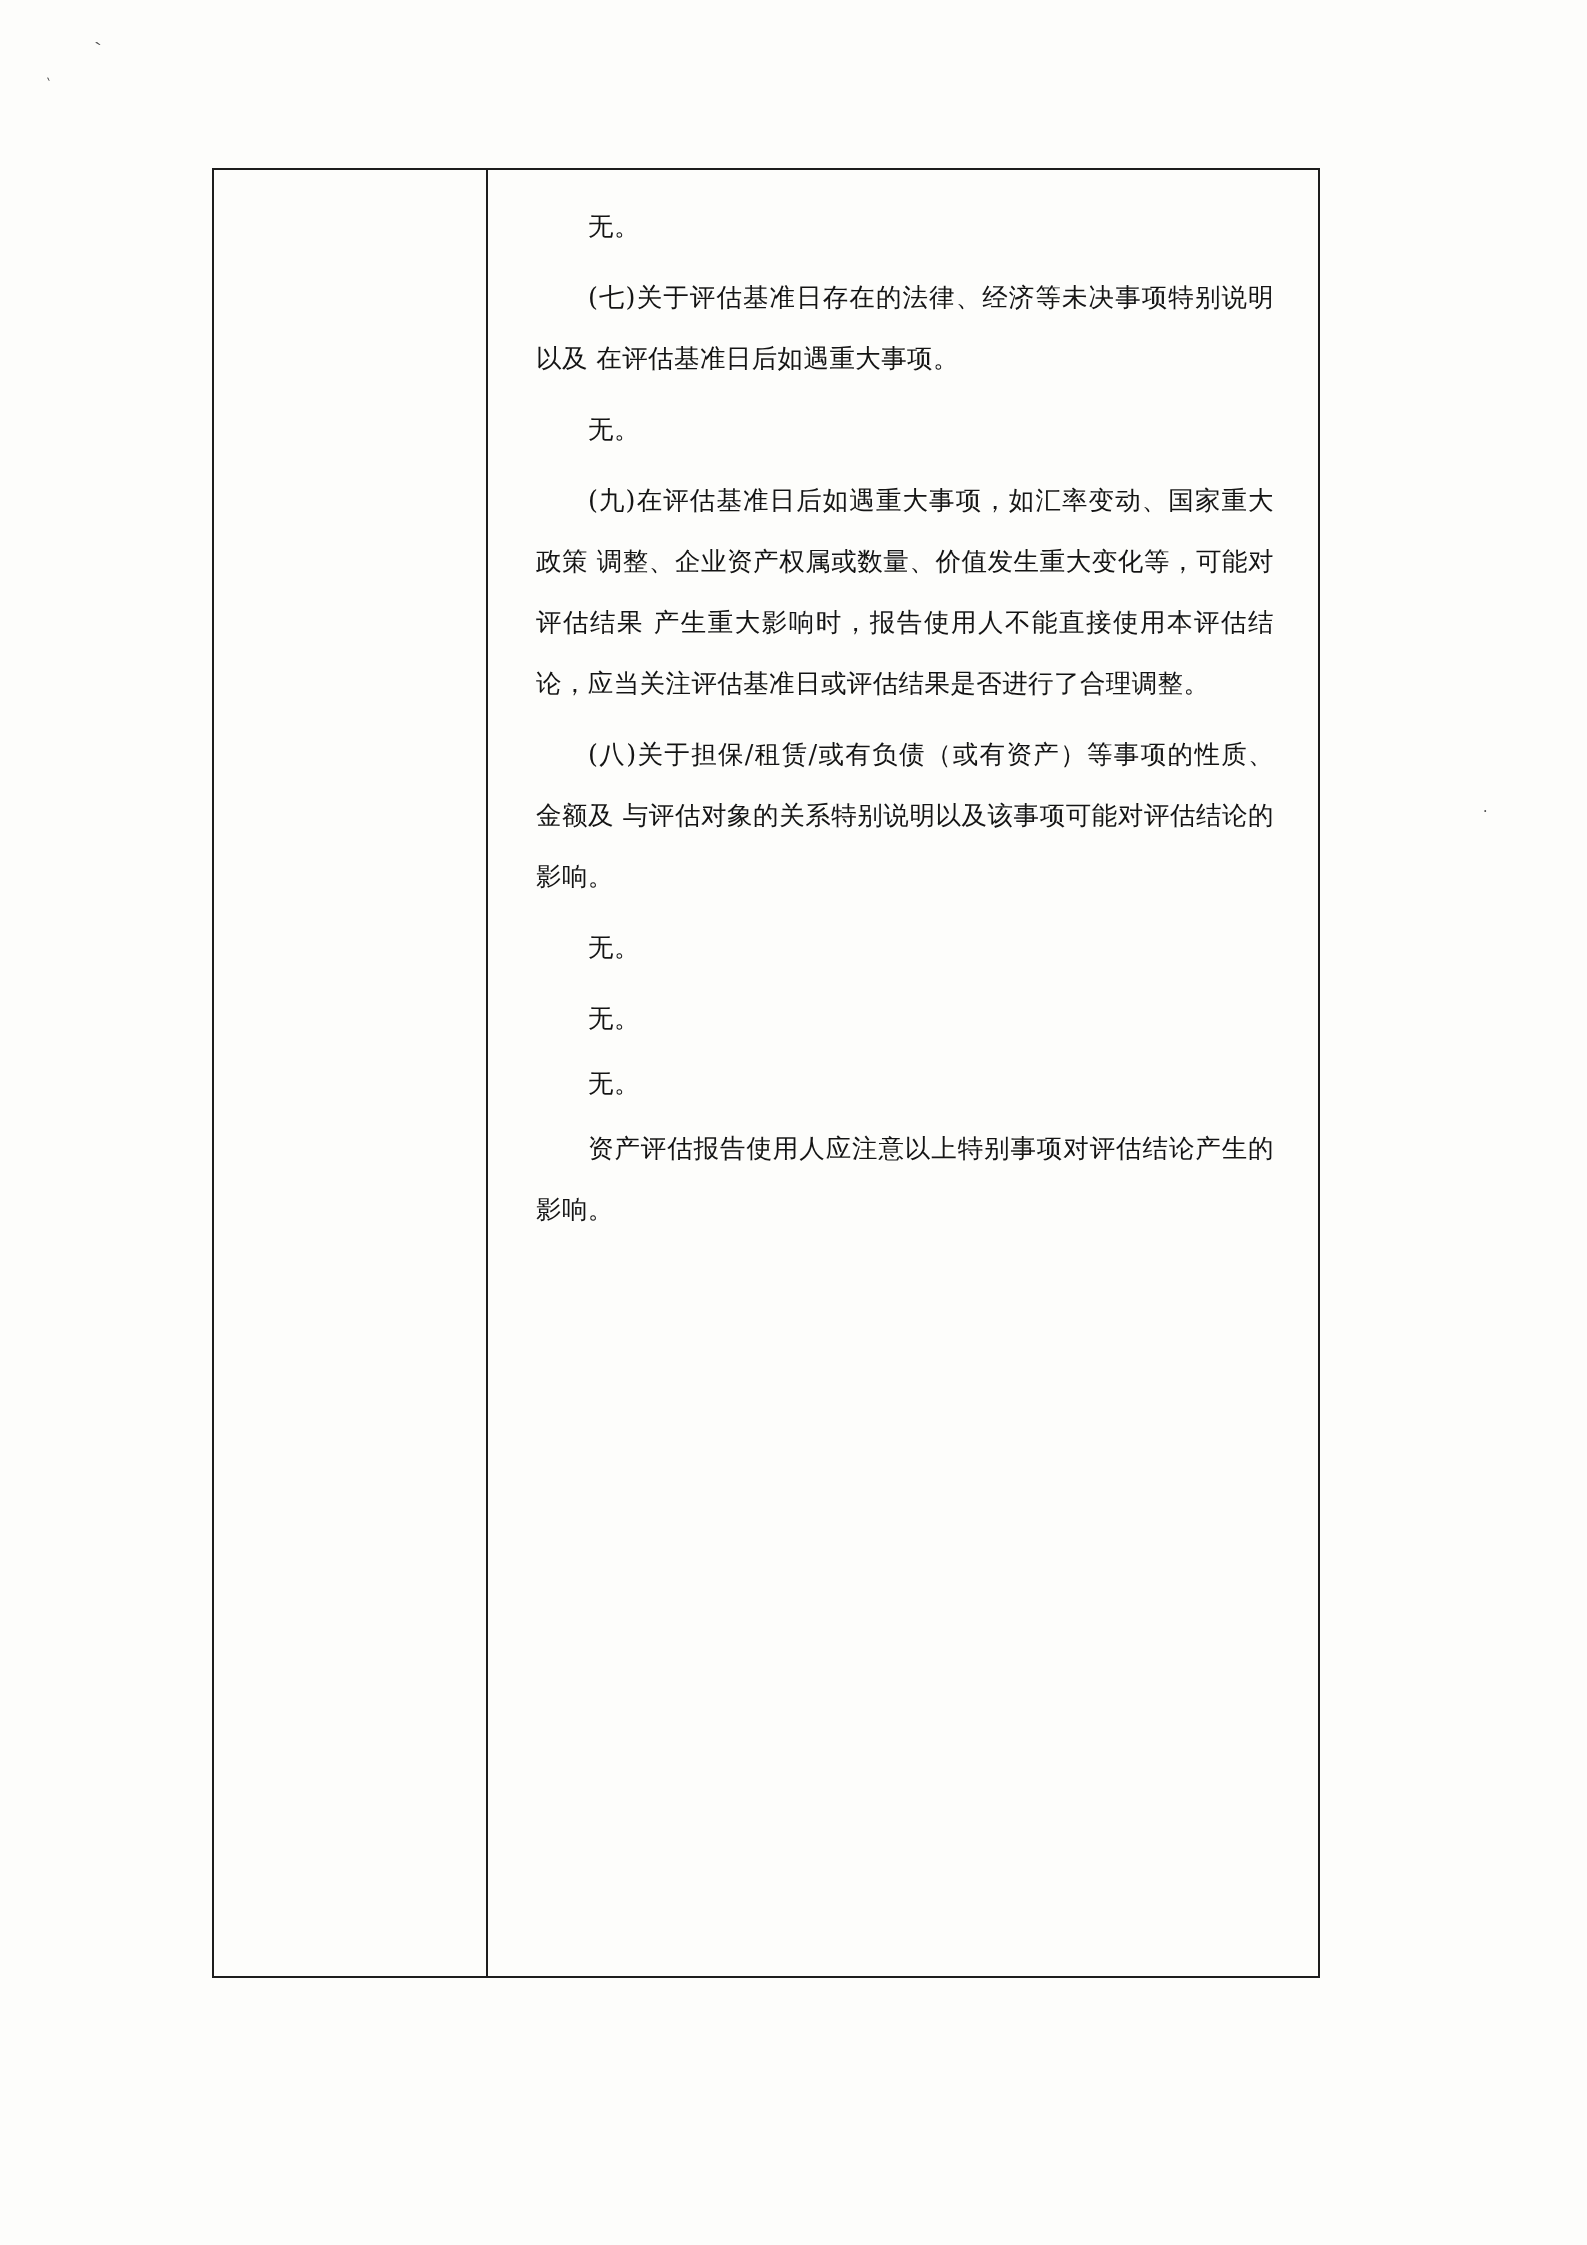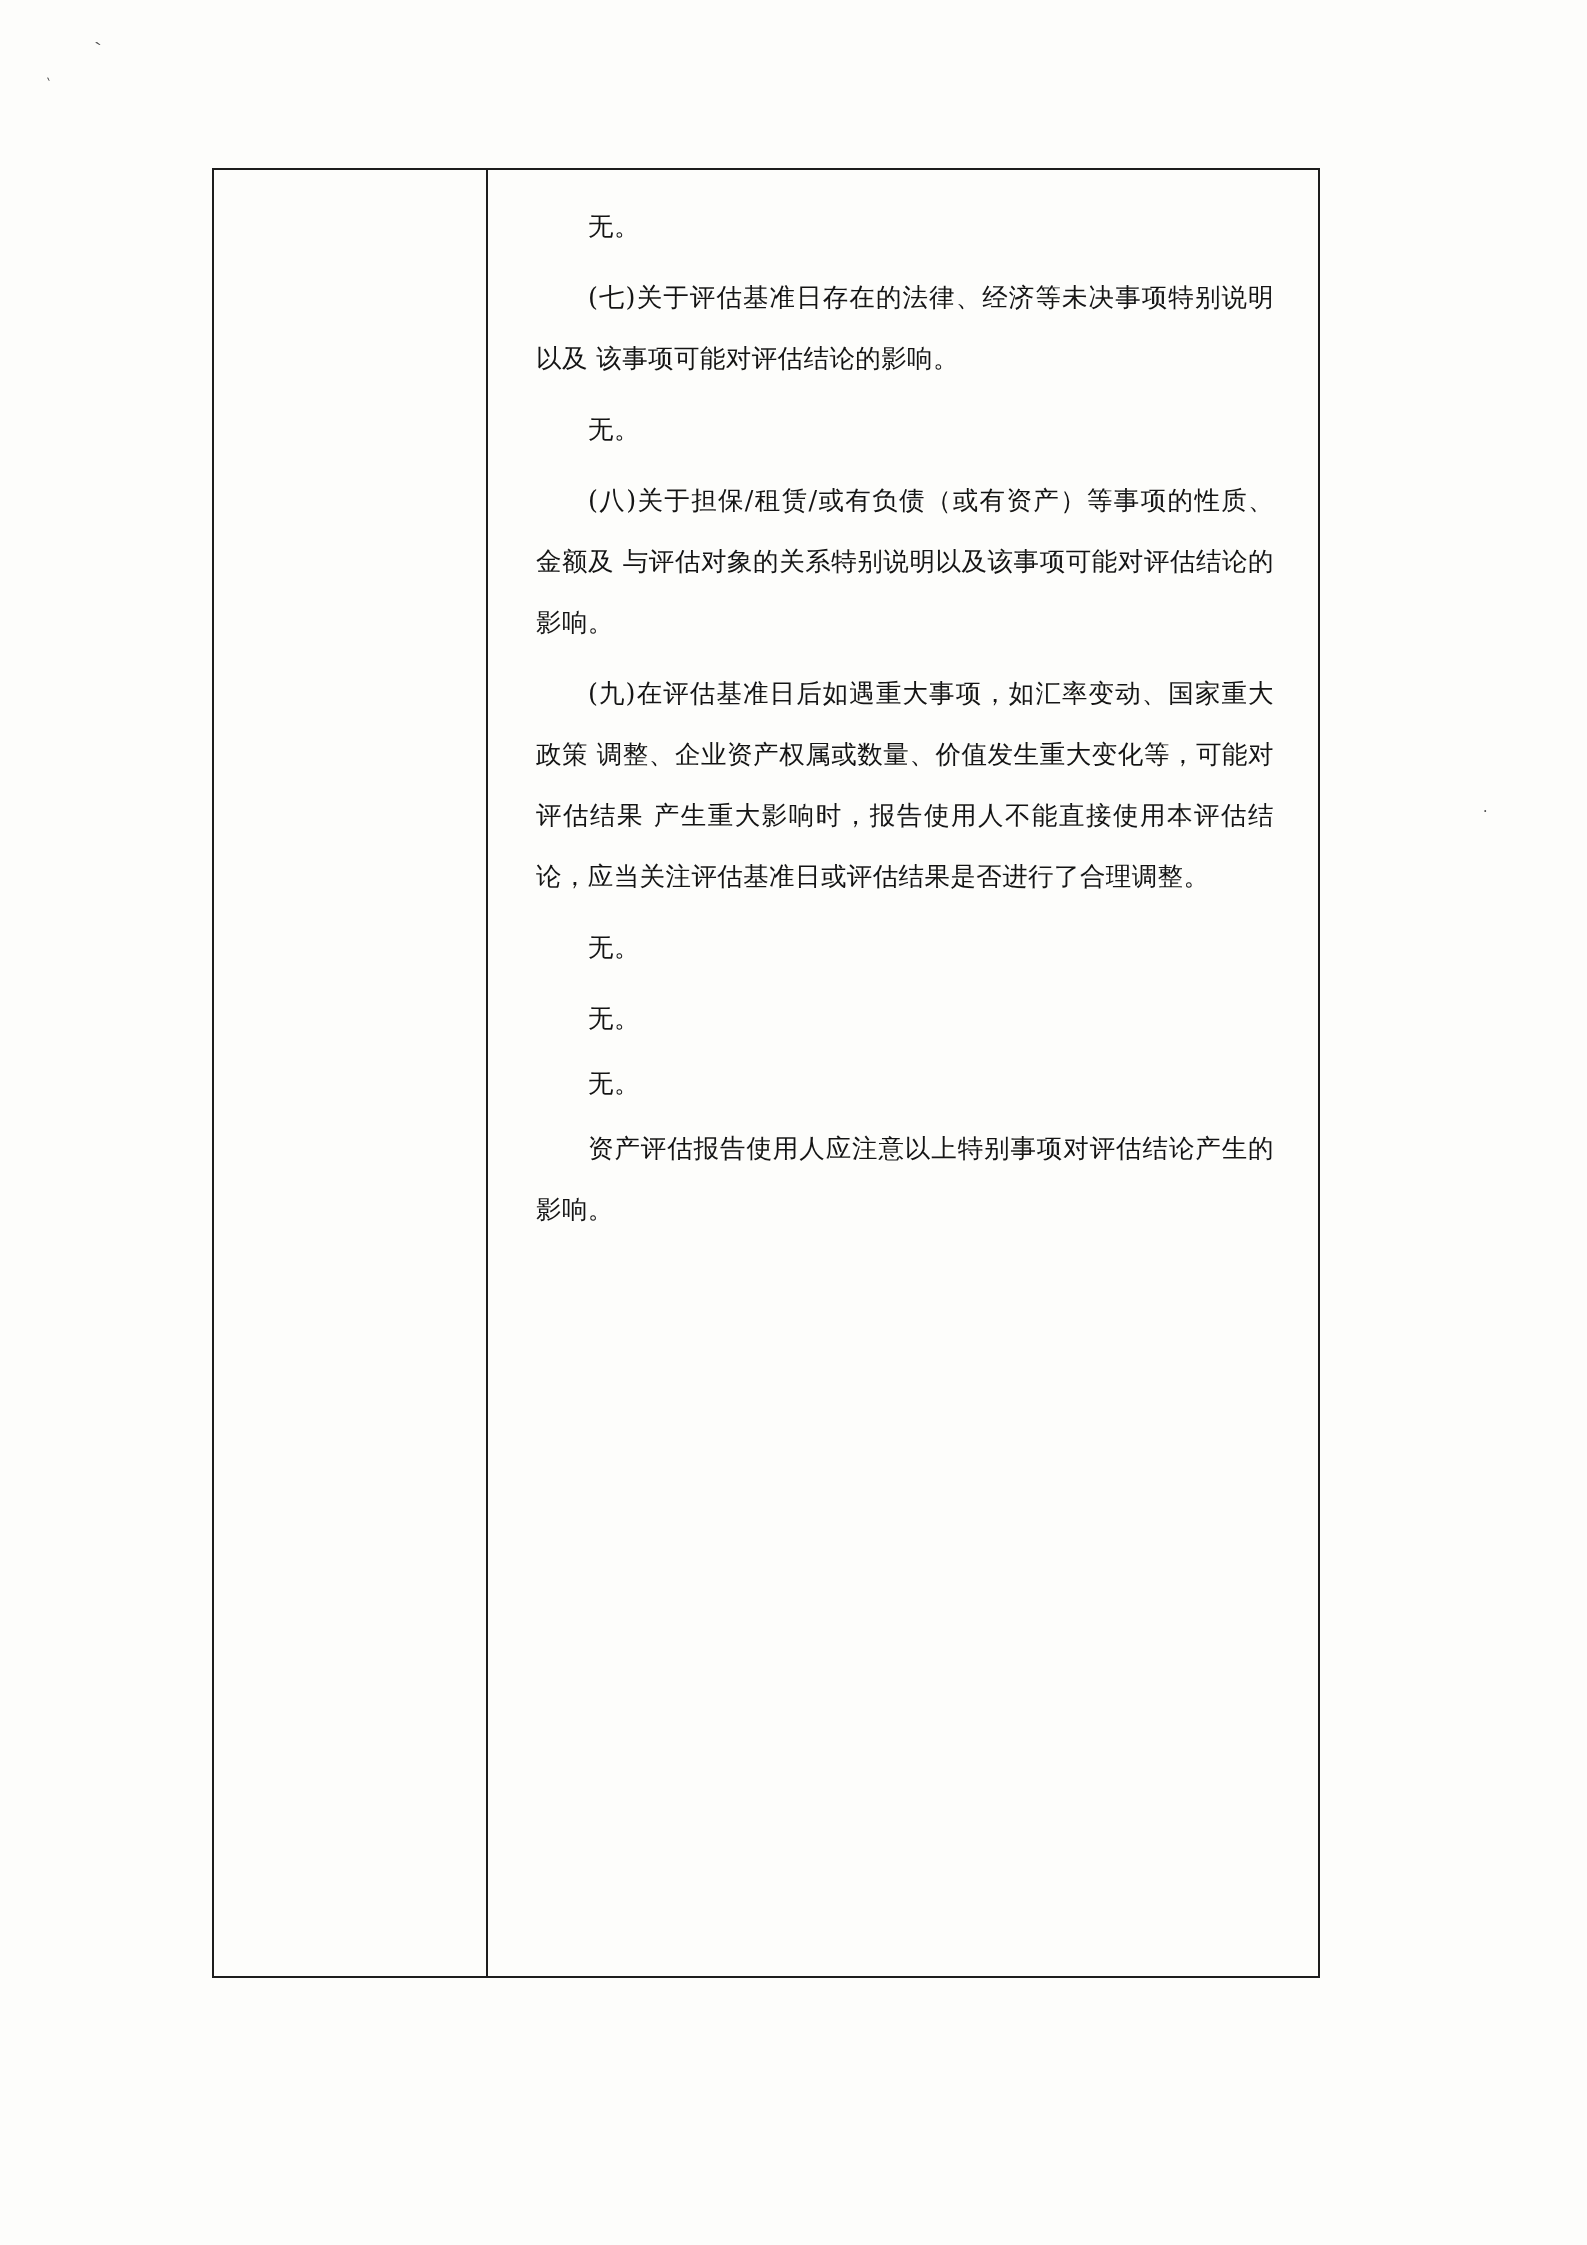--- a/index.html
+++ b/index.html
@@ -84,24 +84,24 @@
   <span class="mark mark-a">ˋ</span>
   <span class="mark mark-b">ˋ</span>
   <span class="mark mark-c">.</span>
 
   <div class="doc-table">
 
     <div class="col-left"></div>
 
     <div class="col-right">
       <p class="para indent">无。</p>
-      <p class="para indent">(七)关于评估基准日存在的法律、经济等未决事项特别说明以及 该事项可能对评估结论的影响。</p>
+      <p class="para indent">(七)关于评估基准日存在的法律、经济等未决事项特别说明以及 在评估基准日后如遇重大事项。</p>
       <p class="para indent">无。</p>
+      <p class="para indent">(九)在评估基准日后如遇重大事项，如汇率变动、国家重大政策 调整、企业资产权属或数量、价值发生重大变化等，可能对评估结果 产生重大影响时，报告使用人不能直接使用本评估结论，应当关注评估基准日或评估结果是否进行了合理调整。</p>
       <p class="para indent">(八)关于担保/租赁/或有负债（或有资产）等事项的性质、金额及 与评估对象的关系特别说明以及该事项可能对评估结论的影响。</p>
-      <p class="para indent">(九)在评估基准日后如遇重大事项，如汇率变动、国家重大政策 调整、企业资产权属或数量、价值发生重大变化等，可能对评估结果 产生重大影响时，报告使用人不能直接使用本评估结论，应当关注评估基准日或评估结果是否进行了合理调整。</p>
       <p class="para indent">无。</p>
       <p class="para indent tight">无。</p>
       <p class="para indent tight">无。</p>
       <p class="para indent">资产评估报告使用人应注意以上特别事项对评估结论产生的影响。</p>
     </div>
 
   </div>
 </div>
 
 </body></html>

